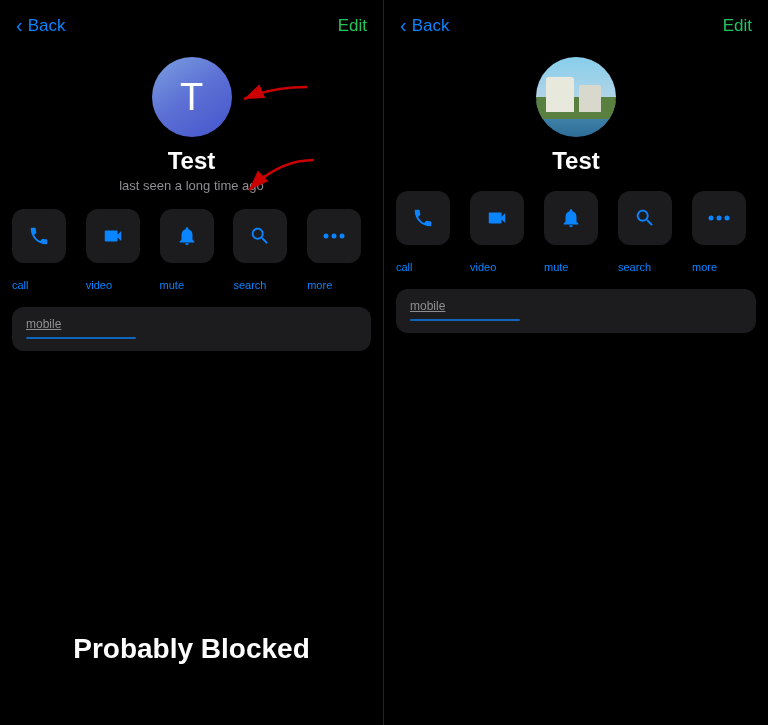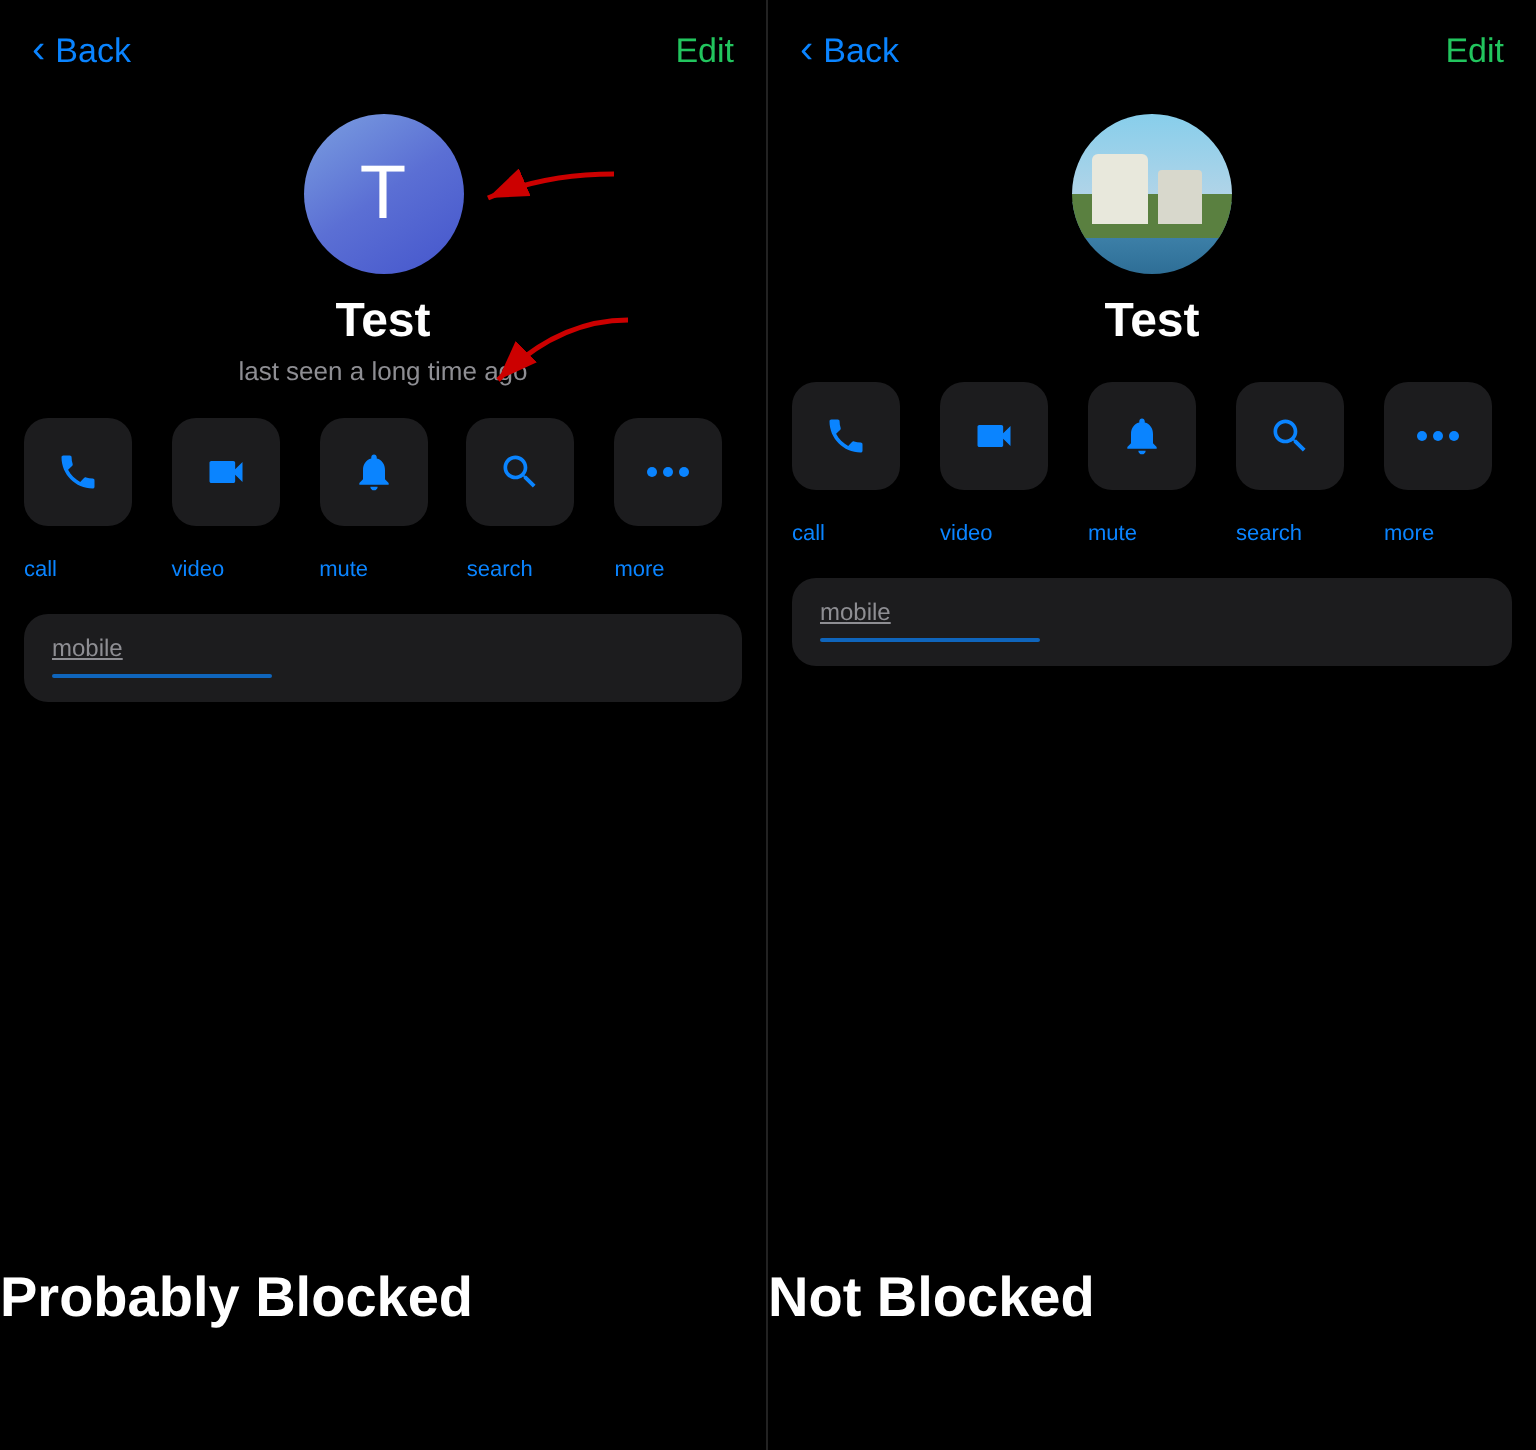--- a/index.html
+++ b/index.html
@@ -162,21 +162,21 @@
       border-radius: 1px;
       opacity: 0.7;
     }
 
     
     .bottom-label {
       position: absolute;
       bottom: 60px;
       left: 0;
       right: 0;
-      text-align: left;
+      text-align: center;
       color: #fff;
       font-size: 28px;
       font-weight: 800;
     }
 
     
     .landscape-photo {
       width: 80px;
       height: 80px;
       border-radius: 50%;
@@ -385,14 +385,13 @@
       </div>
       <span class="action-label">more</span>
     </div>
   </div>
 
   <div class="info-card">
     <div class="info-label">mobile</div>
     <div class="info-underline"></div>
   </div>
 
-  <div class="bottom-label">Not Blocked</div>
 </div>
 
 </body></html>

